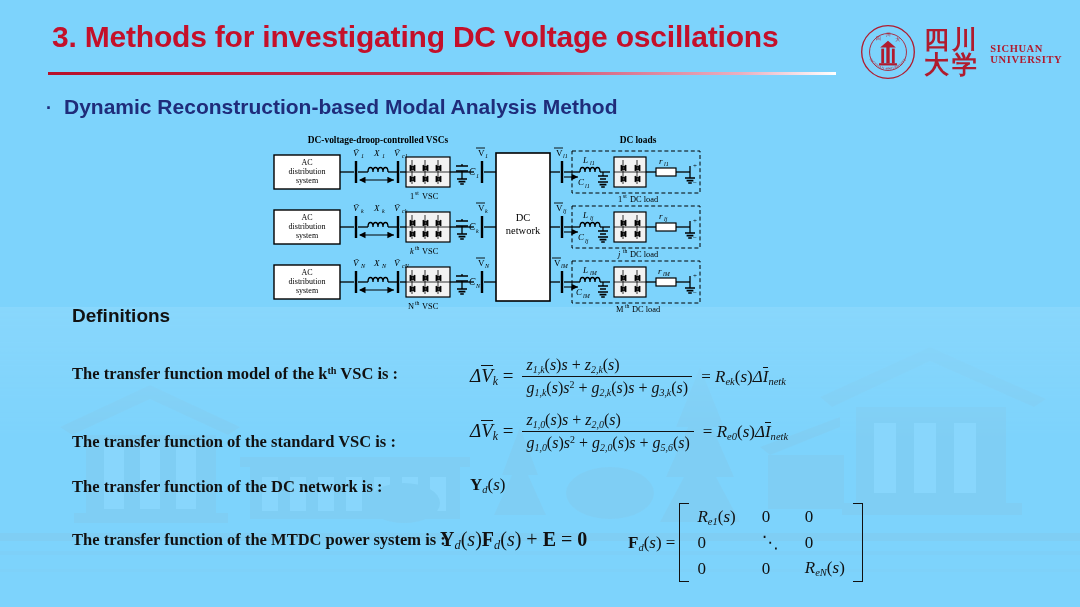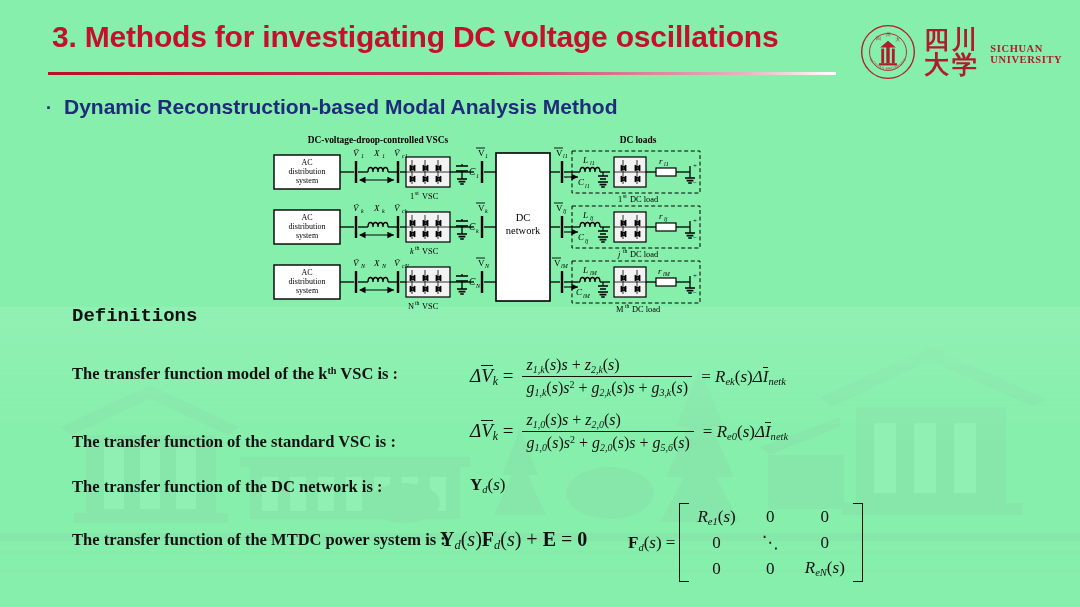--- a/index.html
+++ b/index.html
@@ -3,21 +3,21 @@
 <meta charset="utf-8">
 <style>
   html,body{margin:0;padding:0;}
   body{
     width:1080px;height:607px;
     background:#ffffff;
     font-family:"Liberation Sans", sans-serif;
     overflow:hidden;
     position:relative;
   }
-  #slide{position:relative;width:1080px;height:607px;overflow:hidden;background:#86efac;}
+  #slide{position:relative;width:1080px;height:607px;overflow:hidden;background:#7dd3fc;}
 
   
   .watermark{
     position:absolute;left:0;bottom:0;width:1080px;height:300px;
     opacity:.085;pointer-events:none;z-index:0;
   }
 
   
   .title-wrap{position:absolute;left:52px;top:20px;z-index:5;}
   .slide-title{
@@ -46,21 +46,21 @@
   }
   .subtitle .bullet{margin-right:12px;font-size:18px;}
 
   
   .diagram{position:absolute;left:270px;top:133px;width:500px;height:196px;z-index:4;}
 
   
   .definitions{
     position:absolute;left:72px;top:305px;z-index:5;
     font-size:19px;font-weight:bold;color:#111;
-    font-family:Liberation Mono, monospace;
+    font-family:Liberation Sans, sans-serif;
   }
   .defline{
     position:absolute;z-index:5;
     font-family:Liberation Serif, serif;font-weight:bold;font-size:16.5px;color:#111;
     white-space:nowrap;
   }
   .d1{left:72px;top:364px;}
   .d2{left:72px;top:419px;margin-top:13px;}
   .d3{left:72px;top:477px;}
   .d4{left:72px;top:530px;}
@@ -87,21 +87,21 @@
   sub{font-size:.62em;vertical-align:-.28em;font-style:italic;}
   sup{font-size:.62em;vertical-align:.52em;}
   .ovl{border-top:1.2px solid #111;padding-top:0px;display:inline-block;line-height:1;}
 
   
   .matrix{display:inline-flex;align-items:stretch;vertical-align:middle;}
   .brk{width:9px;border-top:1.5px solid #111;border-bottom:1.5px solid #111;}
   .brk.l{border-left:1.5px solid #111;}
   .brk.r{border-right:1.5px solid #111;}
   .mgrid{display:grid;grid-template-columns:auto auto auto;
-         gap:4px 26px;padding:3px 8px;font-size:17px;text-align:center;align-items:center;}
+         gap:4px 26px;padding:3px 8px;font-size:17px;text-align:left;align-items:center;}
   .mgrid span{line-height:1.25;}
 </style>
 </head>
 <body>
 
 <div id="slide">
 
   <svg class="watermark" viewBox="0 0 1080 300" preserveAspectRatio="none" aria-hidden="true">
     <defs>
       <linearGradient id="wfade" x1="0" y1="0" x2="0" y2="1">

